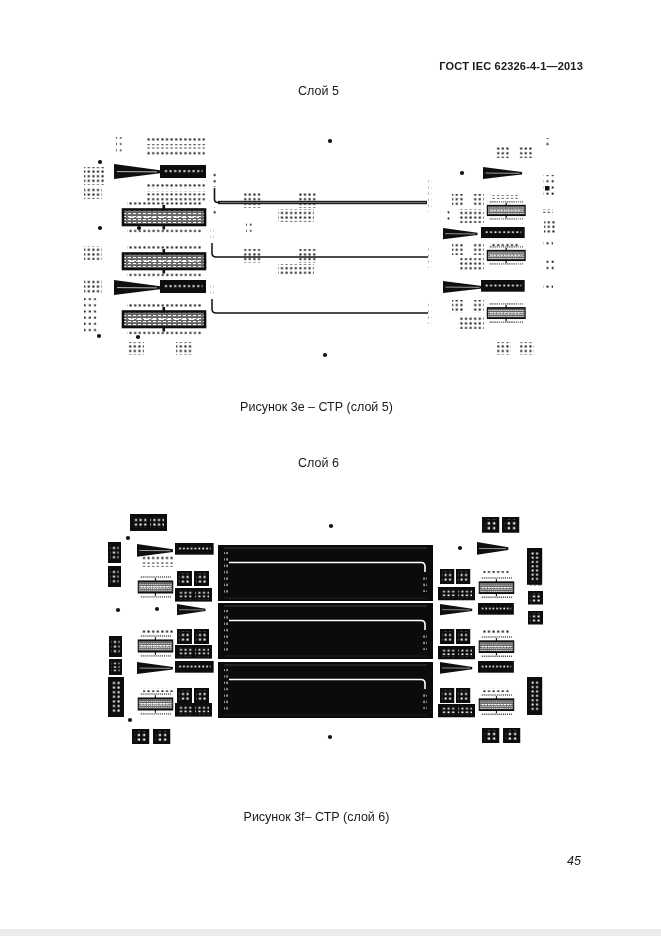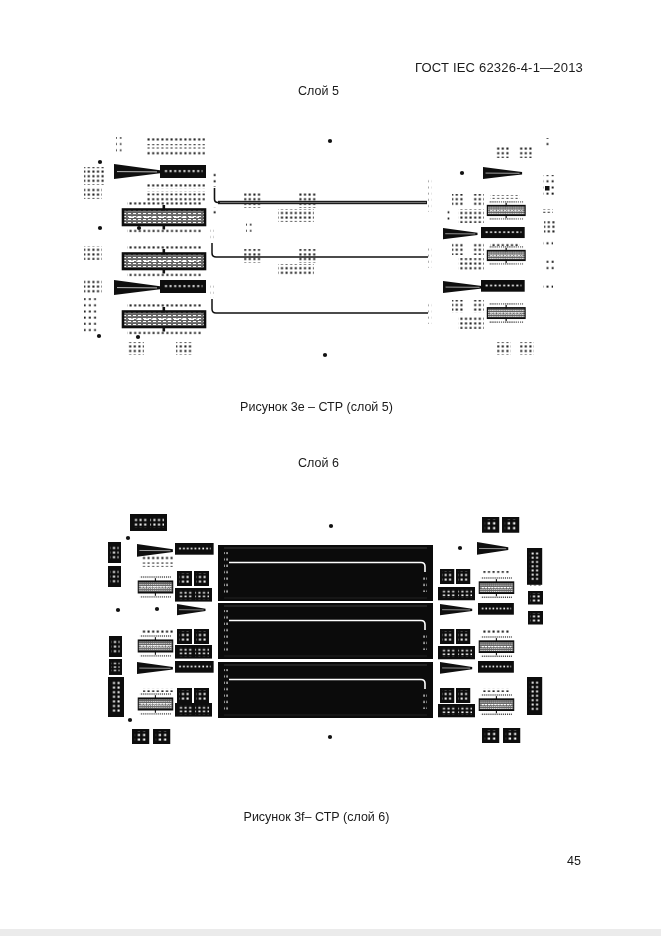--- a/index.html
+++ b/index.html
@@ -2,35 +2,35 @@
 <html><head>
 <meta charset="utf-8">
 <style>
   html,body { margin:0; padding:0; background:#ffffff; }
   .page {
     position:relative; width:661px; height:936px; background:#fff;
     font-family:"Liberation Sans", sans-serif; color:#1a1a1a; overflow:hidden;
   }
   .hdr {
     position:absolute; top:60px; right:78px;
-    font-size:13px; font-weight:normal; letter-spacing:.2px;
+    font-size:11px; font-weight:bold; letter-spacing:.2px;
   }
   .ltitle {
     position:absolute; left:-12px; width:661px; text-align:center;
     font-size:12.5px;
   }
   #layer-title-5 { top:84px; }
   #layer-title-6 { top:456px; }
   .caption {
     position:absolute; left:-14px; width:661px; text-align:center;
     font-size:12.5px;
   }
   #caption-fig1 { top:400px; }
   #caption-fig2 { top:810px; }
-  .pnum { position:absolute; top:854px; right:80px; font-size:12.5px; }
+  .pnum { position:absolute; top:854px; right:80px; font-size:12.5px;font-style:italic; }
   .fig { position:absolute; left:75px; }
   #figure-layer5 { top:130px; }
   #figure-layer6 { top:505px; }
   .fig svg { display:block; }
   .defs-holder { position:absolute; width:0; height:0; overflow:hidden; }
   .scan-edge {
     position:absolute; bottom:0; left:0; width:100%; height:7px;
     background:#ebebeb;
   }
 </style>

